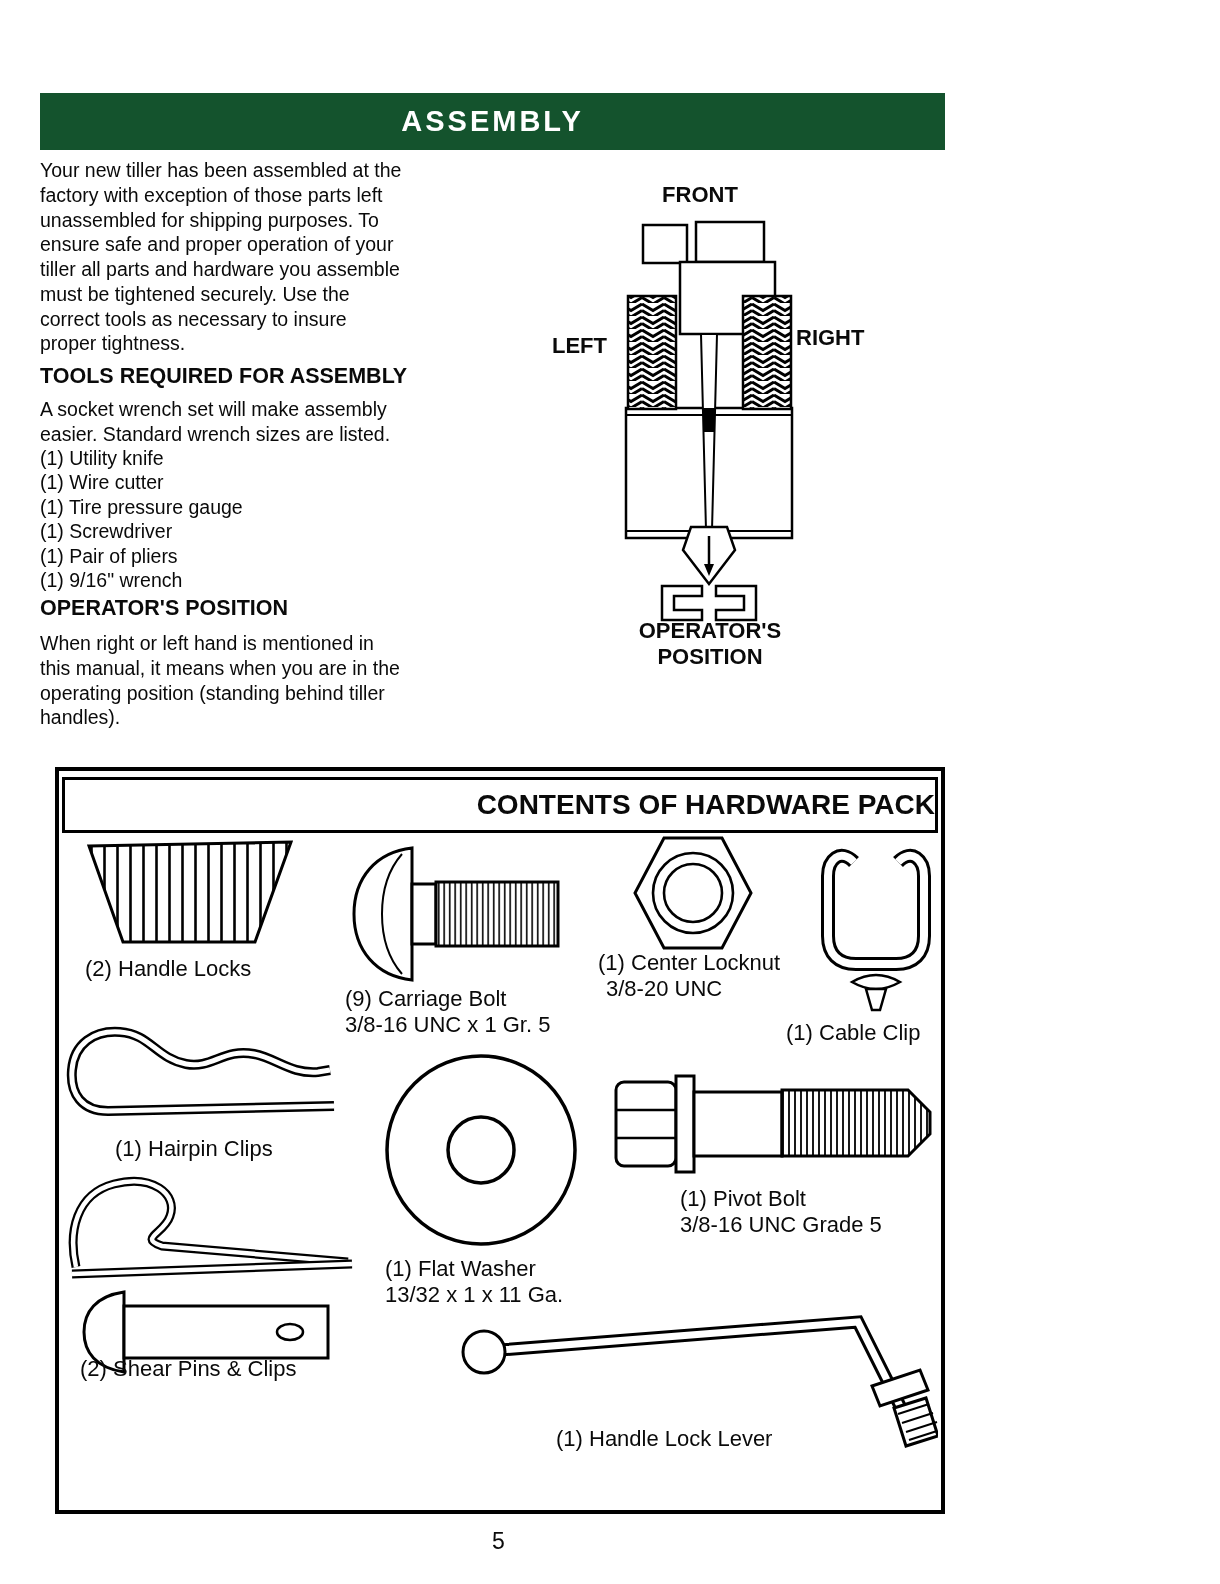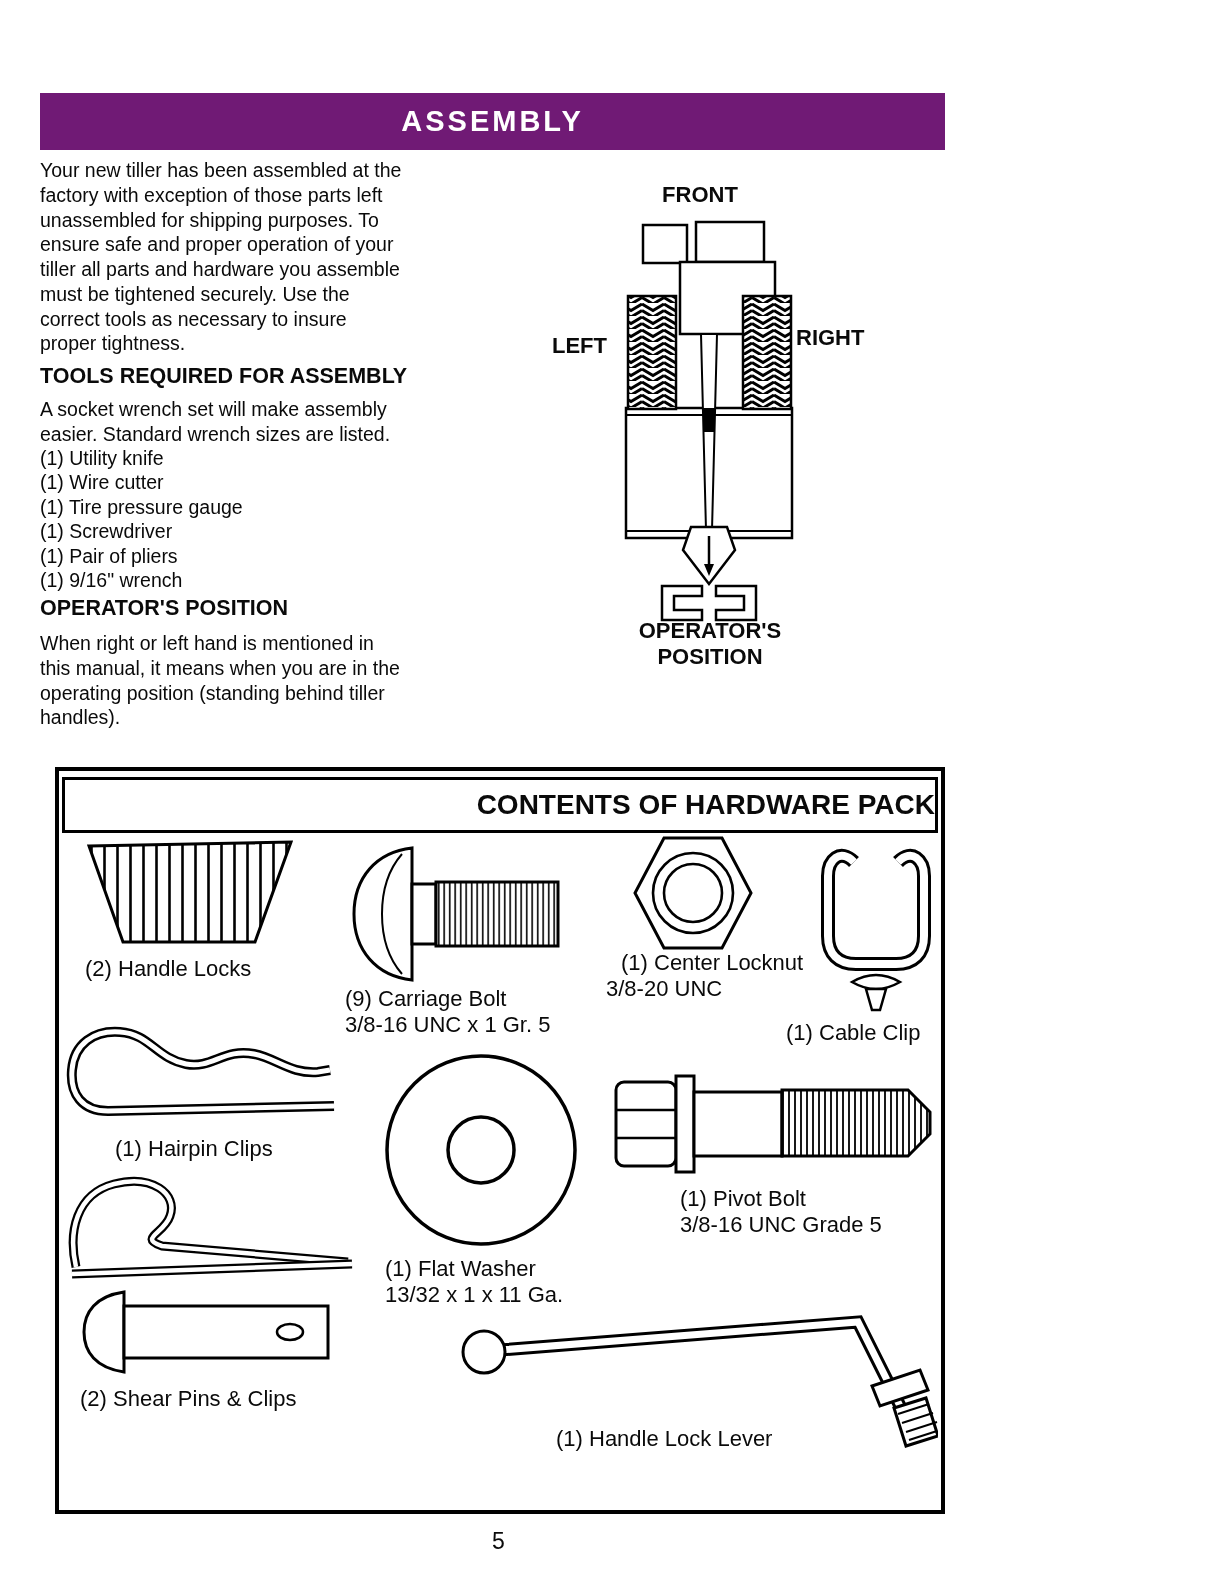--- a/index.html
+++ b/index.html
@@ -9,21 +9,21 @@
     background:#ffffff;
     font-family:"Liberation Sans", sans-serif;
     color:#0a0a0a;
     overflow:hidden;
   }
   .abs{position:absolute;}
   .pre{white-space:pre-line;}
   .body-text{font-size:19.5px;line-height:1.27;}
   .heading{font-size:21.5px;font-weight:700;}
   .banner{
-    background:#701a75;color:#fff;
+    background:#14532d;color:#fff;
     text-align:center;
     font-size:29px;font-weight:600;letter-spacing:3px;
     line-height:57px;
   }
   .diagram-label{font-size:22px;font-weight:700;}
   .hw-box{border:4px solid #000;background:#fff;}
   .hw-title-box{
     border:3px solid #000;background:#fff;
     text-align:right;font-size:28px;font-weight:700;line-height:50px;
   }
@@ -146,21 +146,21 @@
   <div class="abs hw-label" style="left:345px;top:986px;">(9) Carriage Bolt</div>
   <div class="abs hw-label" style="left:345px;top:1012px;">3/8-16 UNC x 1 Gr. 5</div>
 
   <div class="abs" style="left:632px;top:834px;">
     <svg width="122" height="118" viewBox="0 0 122 118">
       <polygon points="32,4 90,4 119,59 90,114 32,114 3,59" fill="#fff" stroke="#000" stroke-width="3"></polygon>
       <circle cx="61" cy="59" r="40" fill="#fff" stroke="#000" stroke-width="2.6"></circle>
       <circle cx="61" cy="59" r="29" fill="#fff" stroke="#000" stroke-width="2.6"></circle>
     </svg>
   </div>
-  <div class="abs hw-label" style="left:598px;top:950px;margin-left:23px;">(1) Center Locknut</div>
+  <div class="abs hw-label" style="left:598px;top:950px;">(1) Center Locknut</div>
   <div class="abs hw-label" style="left:606px;top:976px;">3/8-20 UNC</div>
 
   <div class="abs" style="left:818px;top:836px;">
     <svg width="118" height="178" viewBox="0 0 118 178">
       <path d="M36,26 C22,12 10,24 10,40 L10,100 C10,118 20,128 38,128 L78,128 C96,128 106,118 106,100 L106,40 C106,24 94,12 80,26" fill="none" stroke="#000" stroke-width="14"></path>
       <path d="M36,26 C22,12 10,24 10,40 L10,100 C10,118 20,128 38,128 L78,128 C96,128 106,118 106,100 L106,40 C106,24 94,12 80,26" fill="none" stroke="#fff" stroke-width="8"></path>
       <path d="M34,146 Q58,132 82,146 Q58,160 34,146 Z" fill="#fff" stroke="#000" stroke-width="2.5"></path>
       <polygon points="48,153 68,153 62,174 54,174" fill="#fff" stroke="#000" stroke-width="2.5"></polygon>
     </svg>
   </div>
@@ -211,21 +211,21 @@
     </svg>
   </div>
 
   <div class="abs" style="left:78px;top:1286px;">
     <svg width="262" height="92" viewBox="0 0 262 92">
       <path d="M46,6 C18,10 6,26 6,46 C6,66 18,82 46,86 Z" fill="#fff" stroke="#000" stroke-width="3"></path>
       <rect x="46" y="20" width="204" height="52" fill="#fff" stroke="#000" stroke-width="3"></rect>
       <ellipse cx="212" cy="46" rx="13" ry="8" fill="#fff" stroke="#000" stroke-width="2.5"></ellipse>
     </svg>
   </div>
-  <div class="abs hw-label" style="left:80px;top:1386px;">(2) Shear Pins &amp; Clips</div>
+  <div class="abs hw-label" style="left:80px;top:1356px;">(2) Shear Pins &amp; Clips</div>
 
   <div class="abs" style="left:458px;top:1298px;">
     <svg width="480" height="172" viewBox="0 0 480 172">
       <path d="M42,52 L400,24 L452,128" fill="none" stroke="#000" stroke-width="13"></path>
       <path d="M42,52 L400,24 L452,128" fill="none" stroke="#fff" stroke-width="7"></path>
       <circle cx="26" cy="54" r="21" fill="#fff" stroke="#000" stroke-width="3"></circle>
       <polygon points="414,88 462,72 470,92 422,108" fill="#fff" stroke="#000" stroke-width="3"></polygon>
       <polygon points="436,110 468,100 480,138 448,148" fill="#fff" stroke="#000" stroke-width="3"></polygon>
       <line x1="440" y1="116" x2="471" y2="106" stroke="#000" stroke-width="2"></line>
       <line x1="444" y1="125" x2="475" y2="115" stroke="#000" stroke-width="2"></line>

